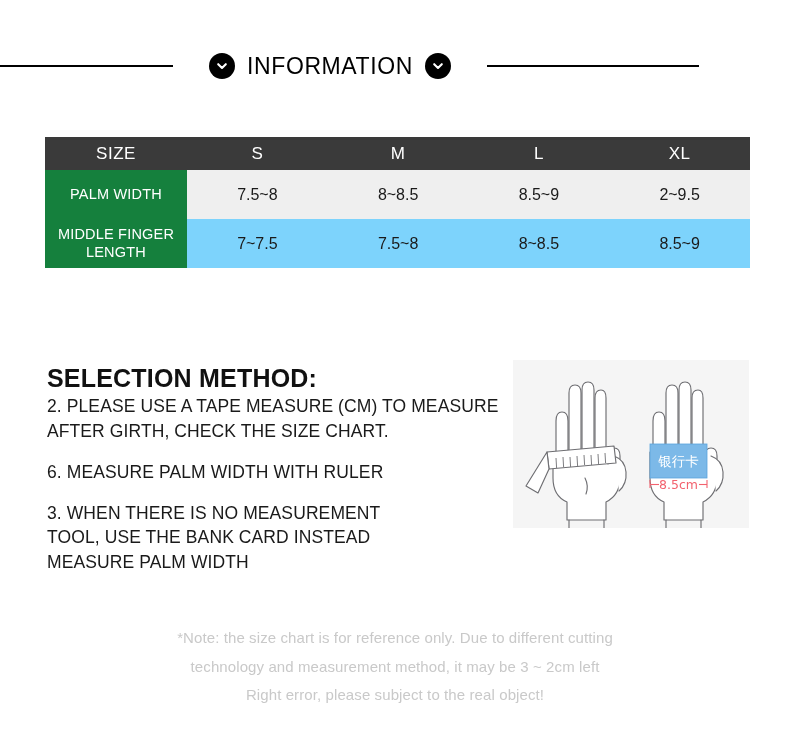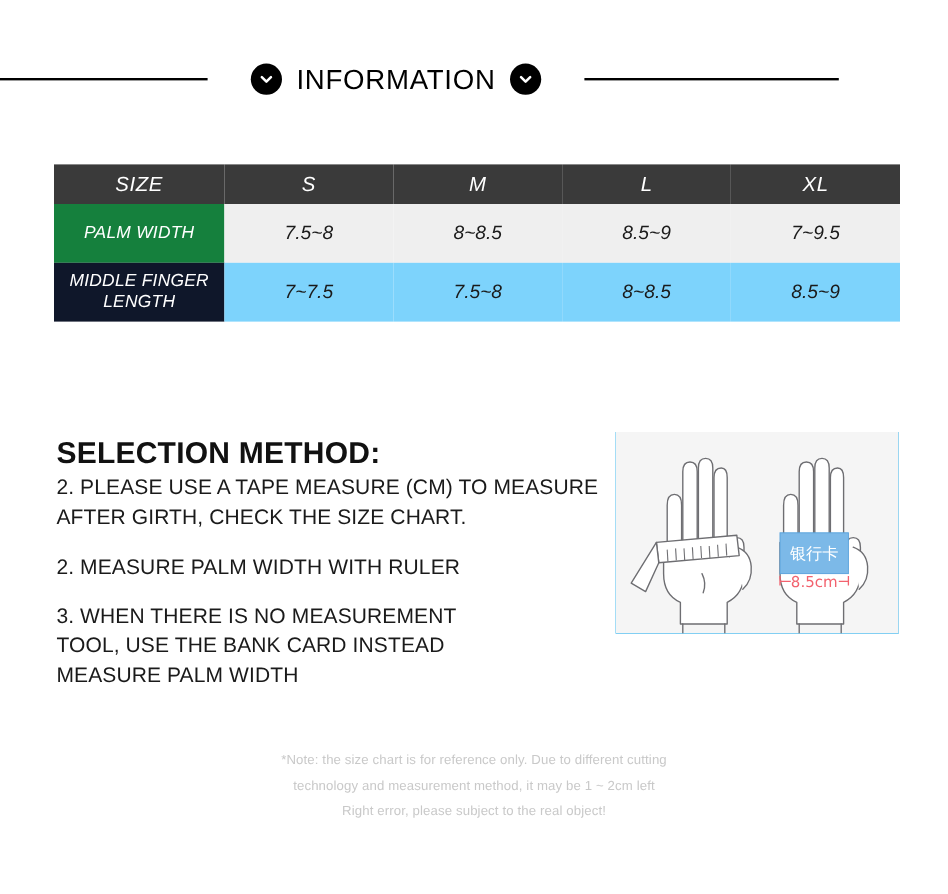--- a/index.html
+++ b/index.html
@@ -62,21 +62,20 @@
   }
 
   
   .size-table {
     position: absolute;
     left: 45px;
     top: 137px;
     width: 705px;
     border-collapse: collapse;
     table-layout: fixed;
-    font-style: italic;
   }
   .size-table td, .size-table th {
     padding: 0;
     margin: 0;
     border: 0;
   }
   .col-label { width: 142px; }
   .col-size  { width: 140.75px; }
 
   .size-table thead th {
@@ -94,21 +93,21 @@
   .row-label {
     color: #ffffff;
     font-size: 14.5px;
     line-height: 1.22;
     text-align: center;
     vertical-align: middle;
     letter-spacing: 0.2px;
     padding: 4px 6px;
   }
   tr.r1 .row-label { background: #15803d; }
-  tr.r2 .row-label { background: #0f172a; }
+  tr.r2 .row-label { background: #15803d; }
 
   .cell-val {
     font-size: 16px;
     color: #1a1a1a;
     text-align: center;
     vertical-align: middle;
     height: 49px;
     font-family: "Liberation Sans", sans-serif;
   }
   tr.r1 .cell-val { background: #efefef; }
@@ -153,21 +152,21 @@
   }
   .illus svg { display: block; }
 
   
   .note {
     position: absolute;
     left: 50px;
     top: 624px;
     width: 690px;
     text-align: center;
-    font-size: 11px;
+    font-size: 15px;
     line-height: 1.9;
     color: #c9c9c9;
     letter-spacing: 0.1px;
   }
   .note-line { display: block; }
 </style>
 </head>
 <body>
 
 <div class="header">
@@ -207,39 +206,39 @@
       <th>XL</th>
     </tr>
   </thead>
   <tbody>
     <tr class="r1">
       <td class="row-label">PALM
 WIDTH</td>
       <td class="cell-val">7.5~8</td>
       <td class="cell-val">8~8.5</td>
       <td class="cell-val">8.5~9</td>
-      <td class="cell-val">7~9.5</td>
+      <td class="cell-val">2~9.5</td>
     </tr>
     <tr class="r2">
       <td class="row-label">MIDDLE FINGER
 LENGTH</td>
       <td class="cell-val">7~7.5</td>
       <td class="cell-val">7.5~8</td>
       <td class="cell-val">8~8.5</td>
       <td class="cell-val">8.5~9</td>
     </tr>
   </tbody>
 </table>
 
 <div class="sel-title">SELECTION METHOD:</div>
 
 <div class="steps">
   <div class="step">2. PLEASE USE A TAPE MEASURE (CM) TO MEASURE
 AFTER GIRTH, CHECK THE SIZE CHART.</div>
-  <div class="step">2. MEASURE PALM WIDTH WITH RULER</div>
+  <div class="step">6. MEASURE PALM WIDTH WITH RULER</div>
   <div class="step">3. WHEN THERE IS NO MEASUREMENT
 TOOL, USE THE BANK CARD INSTEAD
 MEASURE PALM WIDTH</div>
 </div>
 
 <div class="illus">
   <svg width="236" height="168" viewBox="0 0 236 168" aria-hidden="true">
     <rect x="0" y="0" width="236" height="168" fill="#f5f5f5"></rect>
 
     <g stroke="#6e6e72" stroke-width="1.15" fill="#ffffff" stroke-linejoin="round" stroke-linecap="round">
@@ -297,15 +296,15 @@
       <path d="M194 120 L194 128"></path>
       <path d="M137 124.5 L146 124.5"></path>
       <path d="M186 124.5 L194 124.5"></path>
     </g>
     <text x="165.5" y="129" font-family="DejaVu Sans, sans-serif" font-size="12.5" fill="#f2626e" text-anchor="middle">8.5cm</text>
   </svg>
 </div>
 
 <div class="note">
   <span class="note-line">*Note: the size chart is for reference only. Due to different cutting</span>
-  <span class="note-line">technology and measurement method, it may be 1 ~ 2cm left</span>
+  <span class="note-line">technology and measurement method, it may be 3 ~ 2cm left</span>
   <span class="note-line">Right error, please subject to the real object!</span>
 </div>
 
 </body></html>

